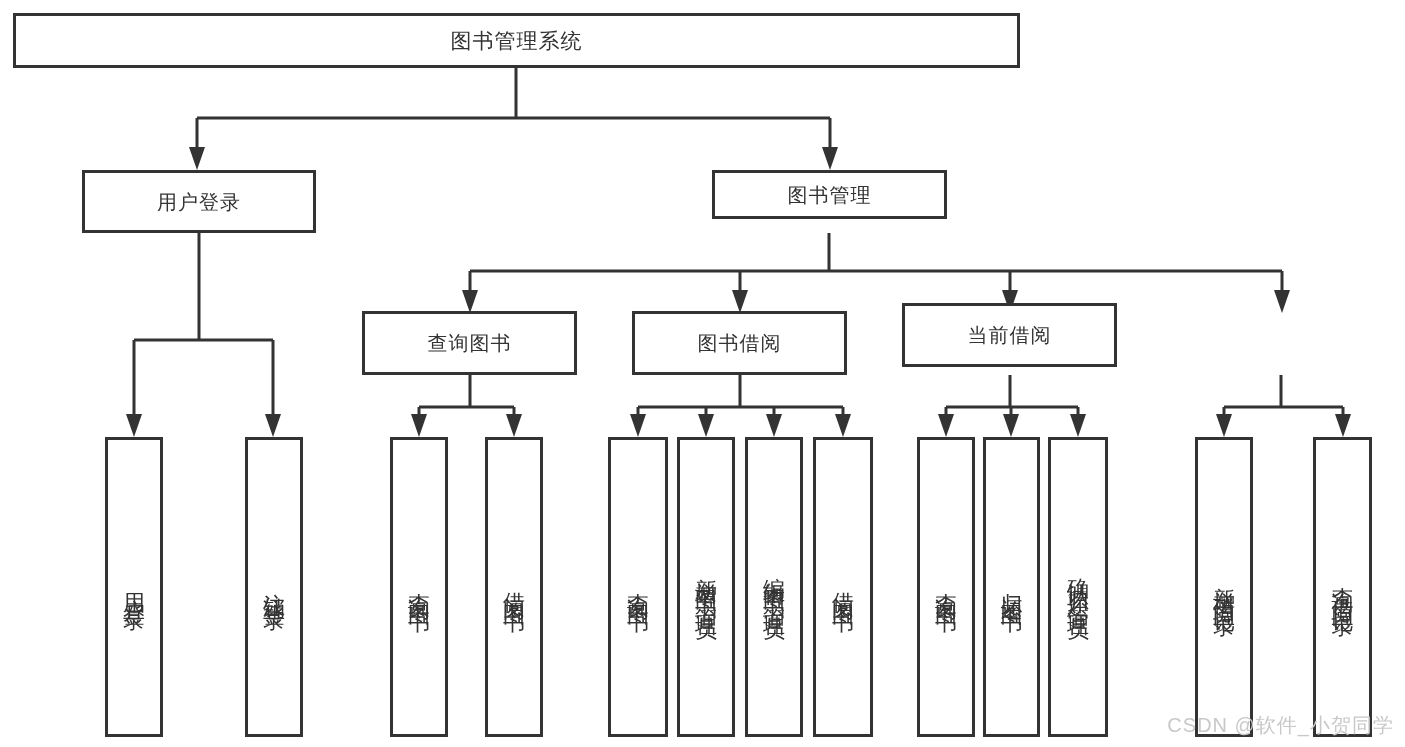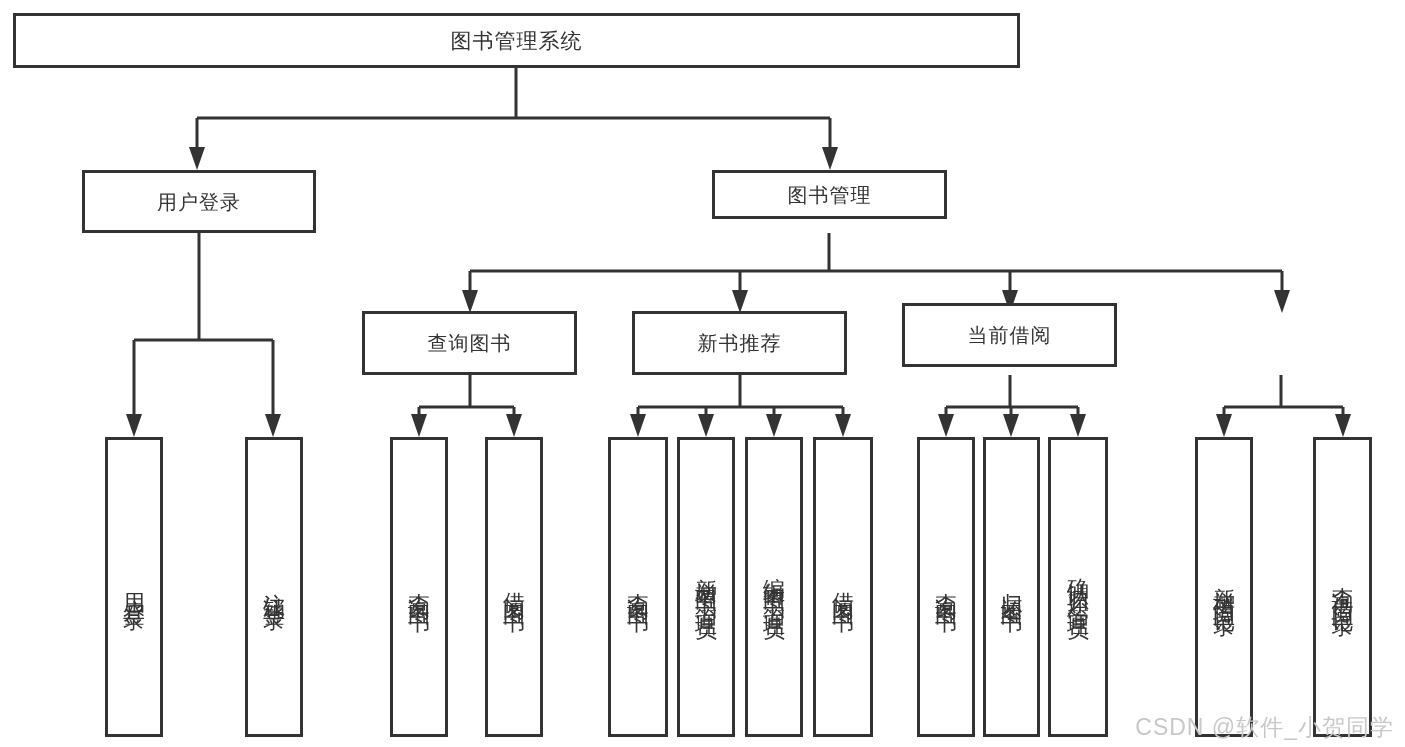--- a/index.html
+++ b/index.html
@@ -36,21 +36,21 @@
   .node.v span{
     writing-mode:vertical-rl;
     text-orientation:mixed;
     font-size:22px;
     letter-spacing:6px;
     line-height:1;
   }
   .watermark{
     position:absolute;
     right:11px;top:712px;
-    font-size:23px;
+    font-size:20px;
     color:var(--watermark);
     white-space:nowrap;
     z-index:5;
     letter-spacing:1px;
   }
 </style>
 </head>
 <body>
 
 <div class="canvas">
@@ -96,21 +96,21 @@
     <span>用户登录</span>
   </div>
   <div class="node h" style="left:712px;top:170px;width:235px;height:49px;">
     <span>图书管理</span>
   </div>
 
   <div class="node h" style="left:362px;top:311px;width:215px;height:64px;">
     <span>查询图书</span>
   </div>
   <div class="node h" style="left:632px;top:311px;width:215px;height:64px;">
-    <span>新书推荐</span>
+    <span>图书借阅</span>
   </div>
   <div class="node h" style="left:902px;top:303px;width:215px;height:64px;">
     <span>当前借阅</span>
   </div>
 
   <div class="node v" style="left:105px;top:437px;width:58px;height:300px;">
     <span>用户登录</span>
   </div>
   <div class="node v" style="left:245px;top:437px;width:58px;height:300px;">
     <span>注销登录</span>

